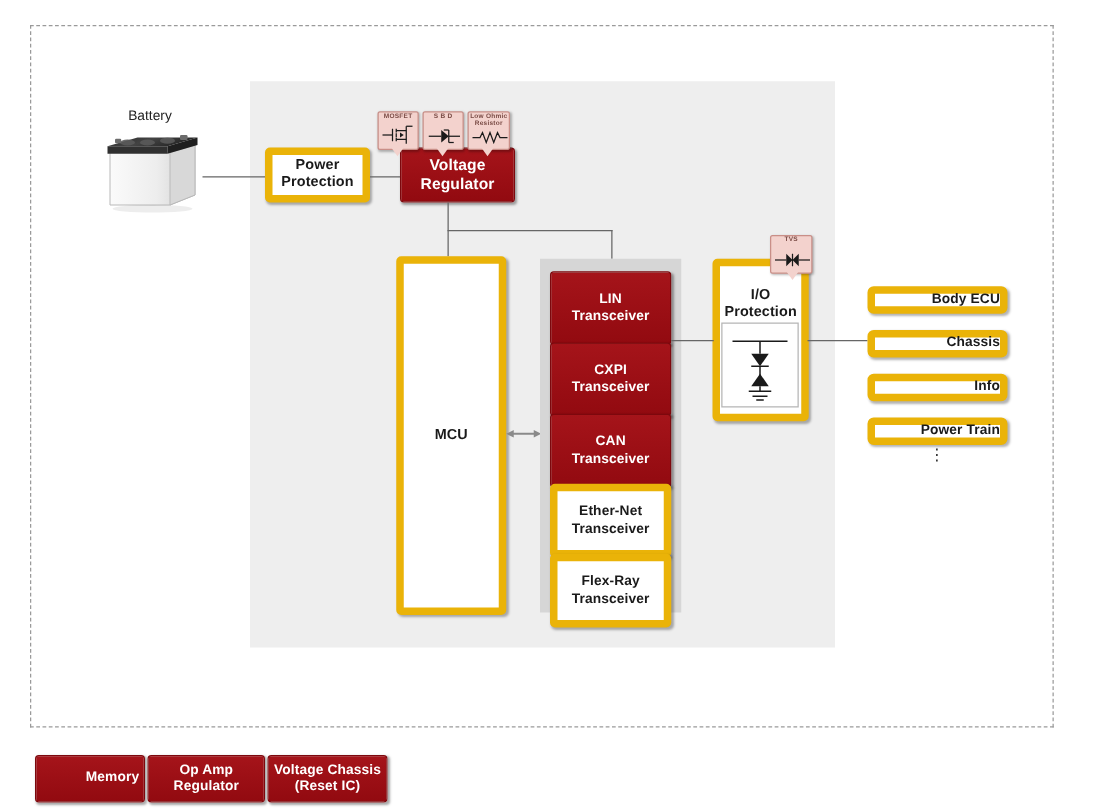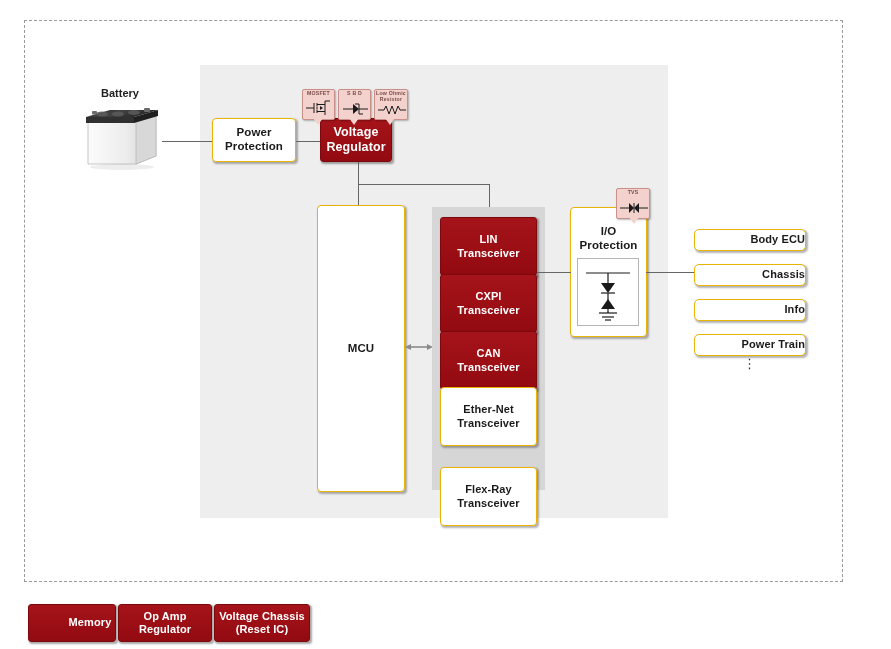--- a/index.html
+++ b/index.html
@@ -50,21 +50,21 @@
     display: flex;
     align-items: center;
     justify-content: center;
     text-align: center;
     line-height: 1.2;
     font-weight: bold;
     letter-spacing: 0.1px;
   }
   .box-white {
     background: #ffffff;
-    border: 1px solid #eab308;
+    border: 6px solid #eab308;
     color: #1a1a1a;
     border-radius: 4px;
     box-shadow: 1.5px 1.5px 2px rgba(0,0,0,0.30);
   }
   .box-red {
     background: #9e0b12;
     background: linear-gradient(180deg, #a5141a 0%, #920a10 100%);
     border: 1px solid #7d080d;
     color: #ffffff;
     border-radius: 3px;
@@ -72,37 +72,37 @@
   }
 
   
   .battery-label {
     position: absolute;
     left: 80px;
     top: 87px;
     width: 80px;
     text-align: center;
     font-size: 11px;
-    font-weight: bold;
+    font-weight: normal;
     color: #222;
   }
   .battery-img {
     position: absolute;
     left: 78px;
     top: 100px;
     width: 86px;
     height: 72px;
   }
 
   .power-protection {
     left: 212px; top: 118px; width: 84px; height: 44px;
     font-size: 11.5px;
   }
   .voltage-regulator {
-    left: 320px; top: 118px; width: 72px; height: 44px;
+    left: 320px; top: 118px; width: 92px; height: 44px;
     font-size: 12.5px;
   }
 
   
   .callout {
     position: absolute;
     box-sizing: border-box;
     background: #f3d2cd;
     border: 1px solid #c98f88;
     border-radius: 2px;
@@ -151,21 +151,21 @@
     box-sizing: border-box;
   }
   .tx {
     left: 440px; width: 97px; height: 59px;
     font-size: 11px;
   }
   .tx-lin    { top: 217px; }
   .tx-cxpi   { top: 274px; }
   .tx-can    { top: 331px; }
   .tx-ether  { top: 387px; }
-  .tx-flex   { top: 467px; }
+  .tx-flex   { top: 443px; }
 
   .io-protection {
     left: 570px; top: 207px; width: 77px; height: 130px;
     align-items: flex-start;
     padding-top: 17px;
     font-size: 11.5px;
   }
   .io-schematic {
     position: absolute;
     left: 577px; top: 258px; width: 62px; height: 68px;

